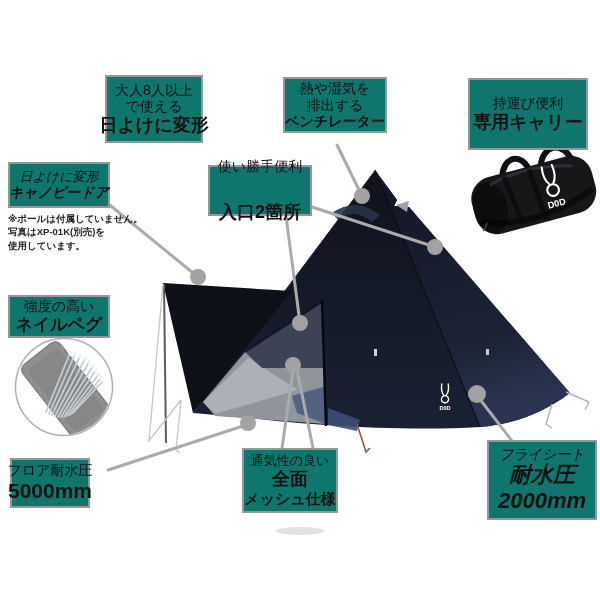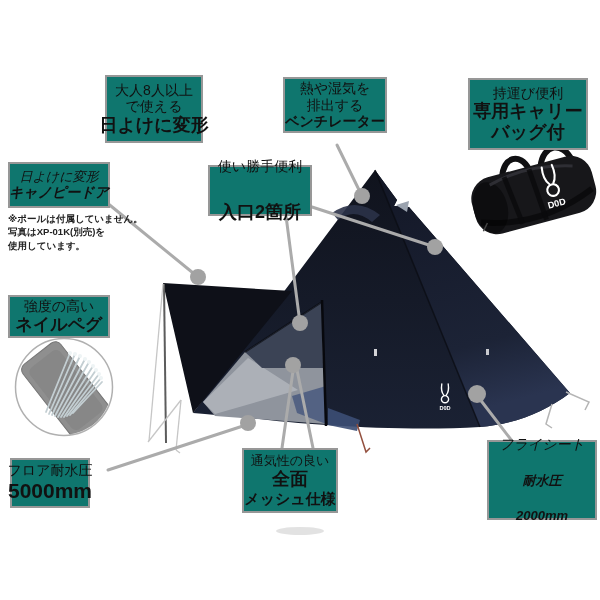--- a/index.html
+++ b/index.html
@@ -6,21 +6,21 @@
   .canvas{position:relative;width:600px;height:600px;background:#fff;overflow:hidden;
           font-family:"Liberation Sans","DejaVu Sans",sans-serif;color:#111;}
   svg{position:absolute;left:0;top:0;}
   .callout{position:absolute;background:#0f766e;border:2px solid #979797;box-sizing:border-box;
            display:flex;flex-direction:column;justify-content:center;align-items:center;
            text-align:center;line-height:1.18;z-index:5;padding:1px 0;}
   .ln{display:block;white-space:nowrap;}
   .rg13{font-size:13px;} .rg14{font-size:14px;} .rg15{font-size:14px;}
   .bd13{font-size:14px;font-weight:700;} .bd14{font-size:14px;font-weight:700;}
   .bd15{font-size:15px;font-weight:700;} .bd17{font-size:17px;font-weight:700;}
-  .bd18{font-size:18px;font-weight:700;} .bd19{font-size:13px;font-weight:700;margin-top:20px;}
+  .bd18{font-size:18px;font-weight:700;} .bd19{font-size:22px;font-weight:700;}
   .bd21{font-size:21px;font-weight:700;}
   .note{position:absolute;left:8px;top:212px;width:132px;font-size:9.5px;font-weight:700;
         color:#222;line-height:1.42;z-index:5;text-align:left;}
 </style>
 </head>
 <body>
 
 <div class="canvas">
 
 <svg width="600" height="600" viewBox="0 0 600 600">
@@ -175,21 +175,20 @@
 
 <div class="callout" style="left:283px;top:77px;width:104px;height:56px;justify-content:space-between;">
   <span class="ln rg14">熱や湿気を</span>
   <span class="ln rg14">排出する</span>
   <span class="ln bd14">ベンチレーター</span>
 </div>
 
 <div class="callout" style="left:468px;top:78px;width:120px;height:72px;">
   <span class="ln rg15">持運び便利</span>
   <span class="ln bd18">専用キャリー</span>
-  <span class="ln bd18">バッグ付</span>
 </div>
 
 <div class="callout" style="left:208px;top:165px;width:104px;height:51px;gap:28px;">
   <span class="ln rg14">使い勝手便利</span>
   <span class="ln bd18">入口2箇所</span>
 </div>
 
 <div class="callout" style="left:8px;top:162px;width:102px;height:46px;font-style:italic;">
   <span class="ln rg13">日よけに変形</span>
   <span class="ln bd13">キャノピードア</span>

